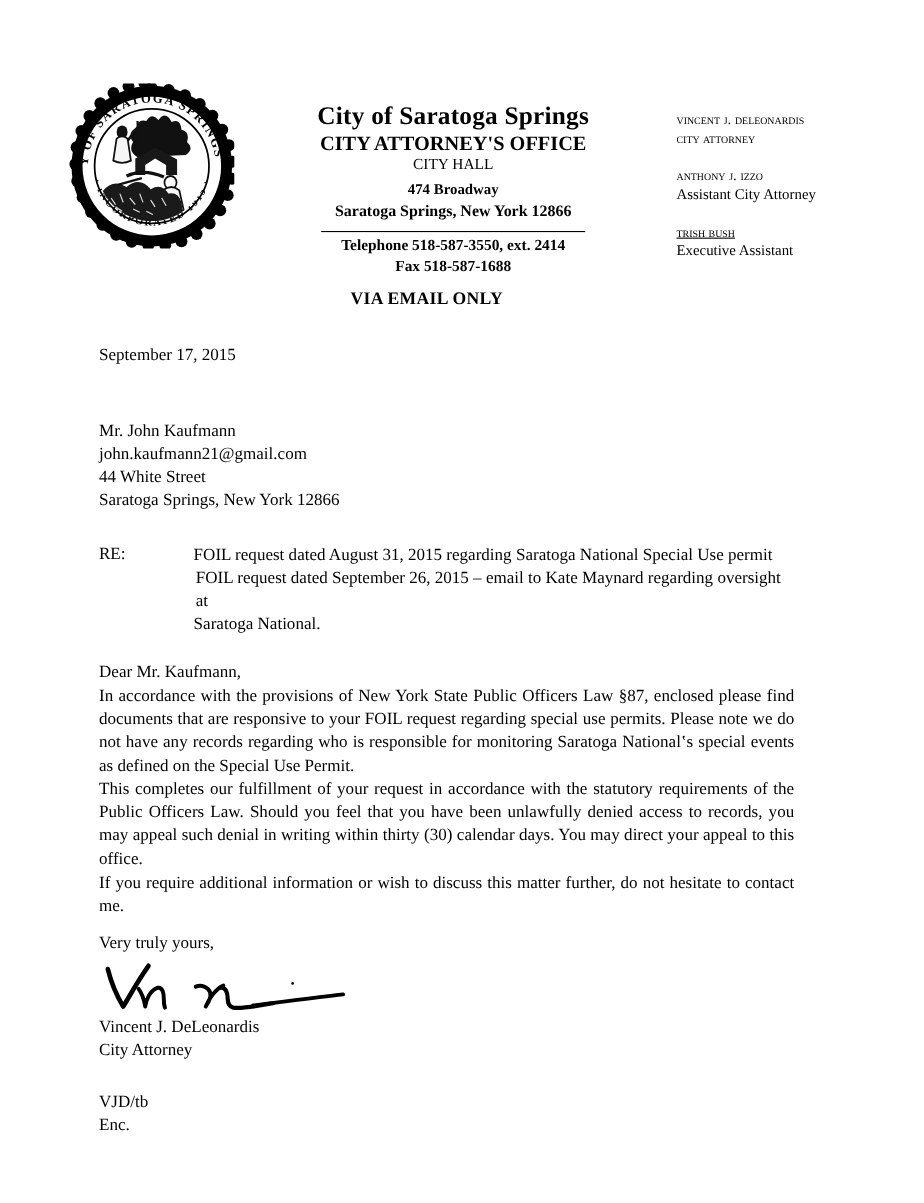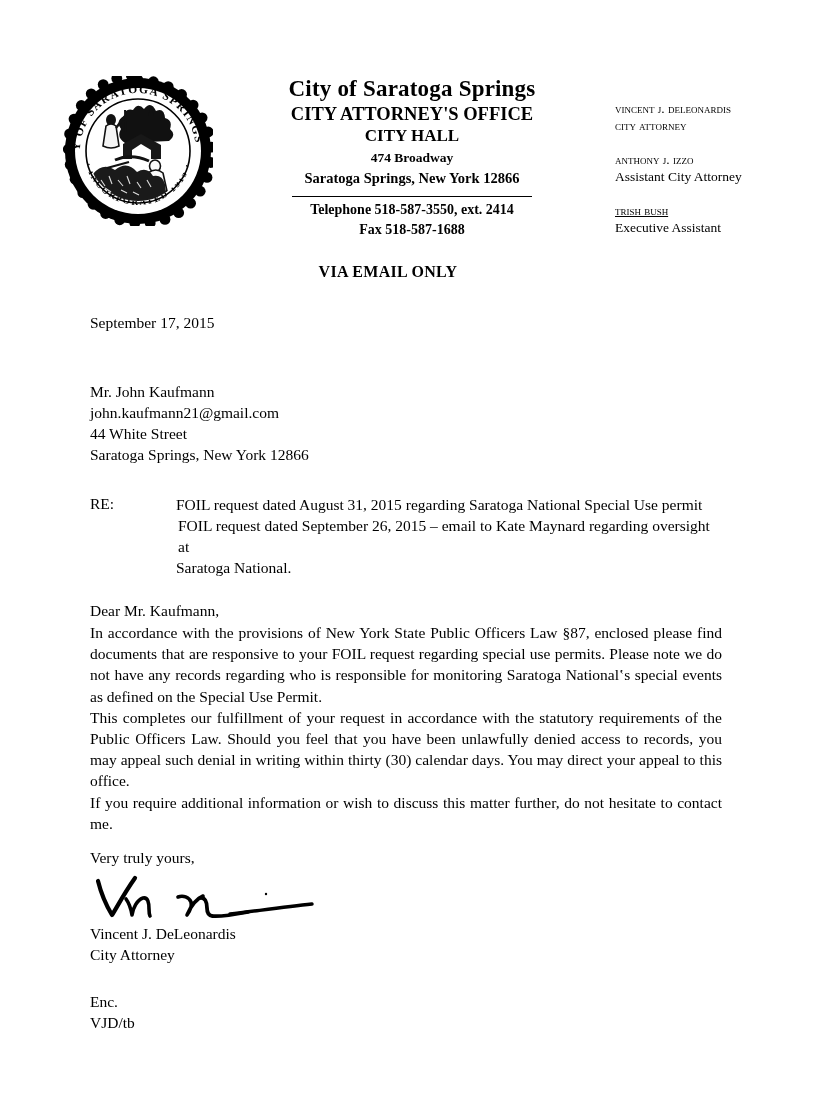--- a/index.html
+++ b/index.html
@@ -36,41 +36,41 @@
     position: absolute;
     left: 63px;
     top: 76px;
     width: 150px;
     height: 150px;
   }
 
   .org-block {
     position: absolute;
     left: 236px;
-    top: 76px;
+    top: 93px;
     width: 352px;
     text-align: center;
   }
   .org-name {
     font-size: 23px;
     font-weight: bold;
     letter-spacing: 0.2px;
     line-height: 1.12;
     white-space: nowrap;
   }
   .org-dept {
     font-size: 18.5px;
     font-weight: bold;
     line-height: 1.2;
     margin-top: 1px;
     white-space: nowrap;
   }
   .org-building {
-    font-size: 17px;
-    font-weight: bold;
+    font-size: 14px;
+    font-weight: normal;
     line-height: 1.2;
     margin-top: 1px;
     white-space: nowrap;
   }
   .org-street {
     font-size: 13.5px;
     font-weight: bold;
     line-height: 1.25;
     margin-top: 4px;
     white-space: nowrap;
@@ -382,18 +382,18 @@
         </g>
       </svg>
     </div>
 
     <div class="signer">
       <div>Vincent J. DeLeonardis</div>
       <div>City Attorney</div>
     </div>
 
     <div class="ref-block">
+      <div>VJD/tb</div>
       <div>Enc.</div>
-      <div>VJD/tb</div>
     </div>
 
   </div>
 </div>
 
 </body></html>

